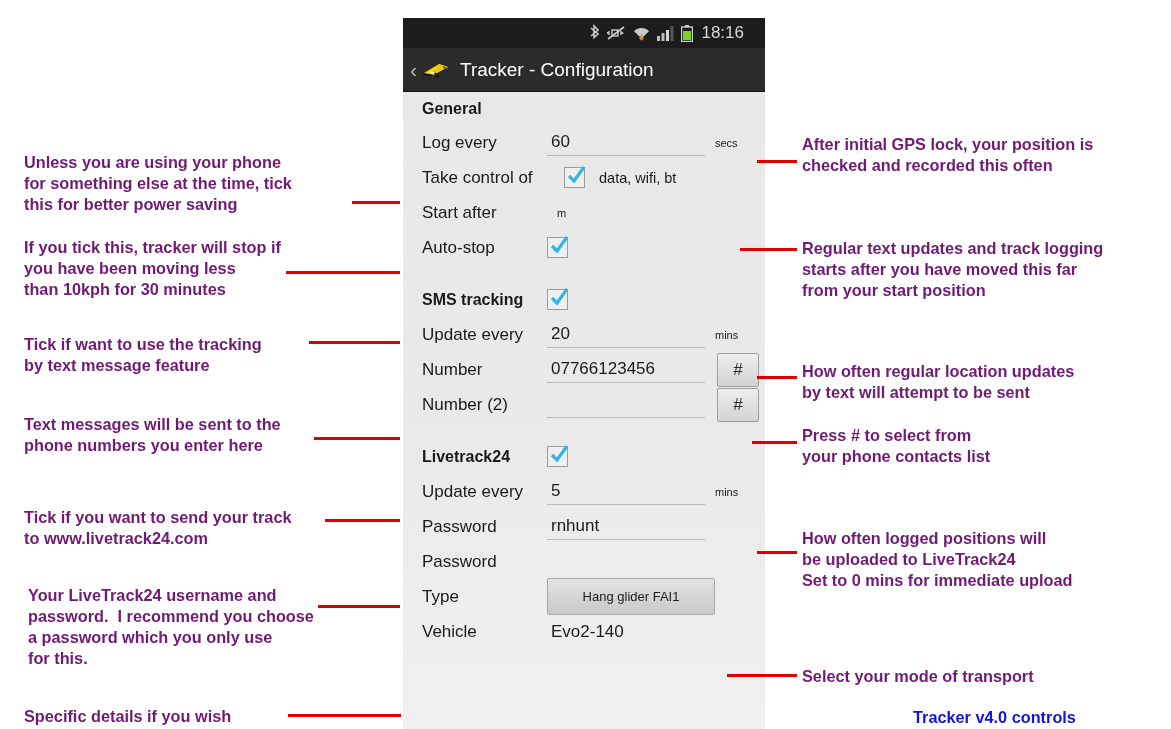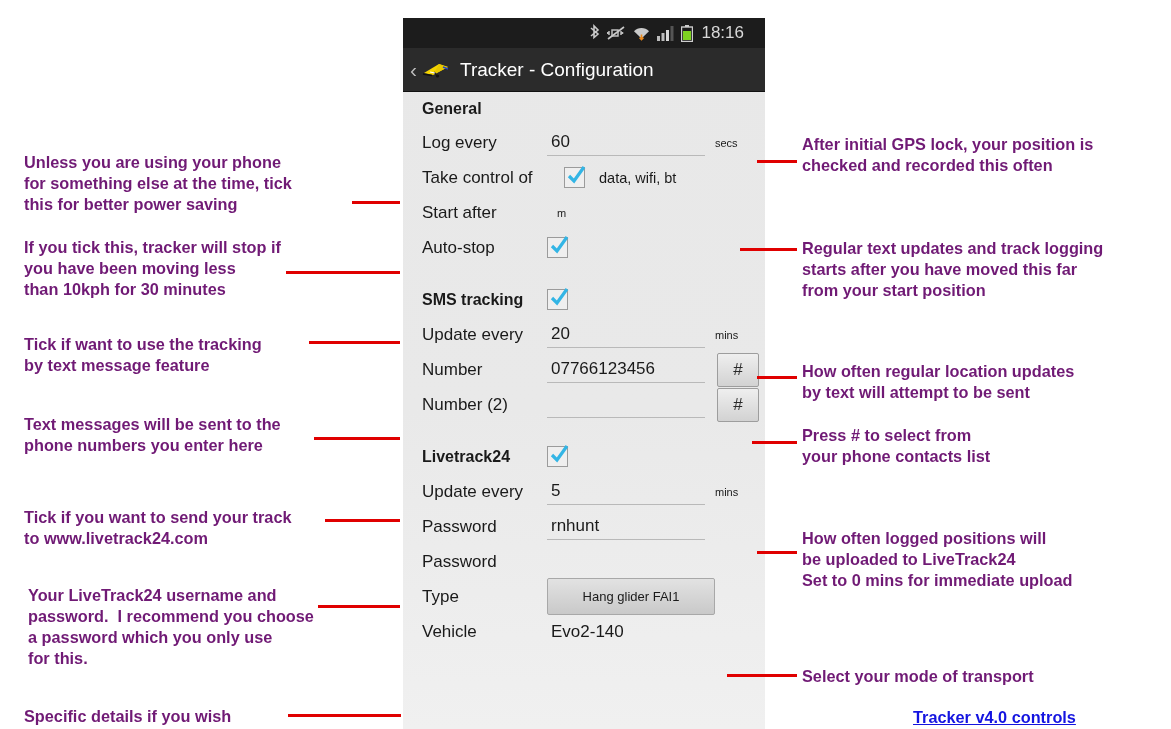--- a/index.html
+++ b/index.html
@@ -301,13 +301,13 @@
 <div class="leader" style="left:752px;top:441px;width:45px;"></div>
 
 <div class="note" style="left:802px;top:528px;">How often logged positions will
 be uploaded to LiveTrack24
 Set to 0 mins for immediate upload</div>
 <div class="leader" style="left:757px;top:551px;width:40px;"></div>
 
 <div class="note" style="left:802px;top:666px;">Select your mode of transport</div>
 <div class="leader" style="left:727px;top:674px;width:70px;"></div>
 
-<div class="note blue" style="left:913px;top:707px;text-decoration:underline;">Tracker v4.0 controls</div>
+<div class="note blue" style="left:913px;top:707px;">Tracker v4.0 controls</div>
 
 </body></html>

